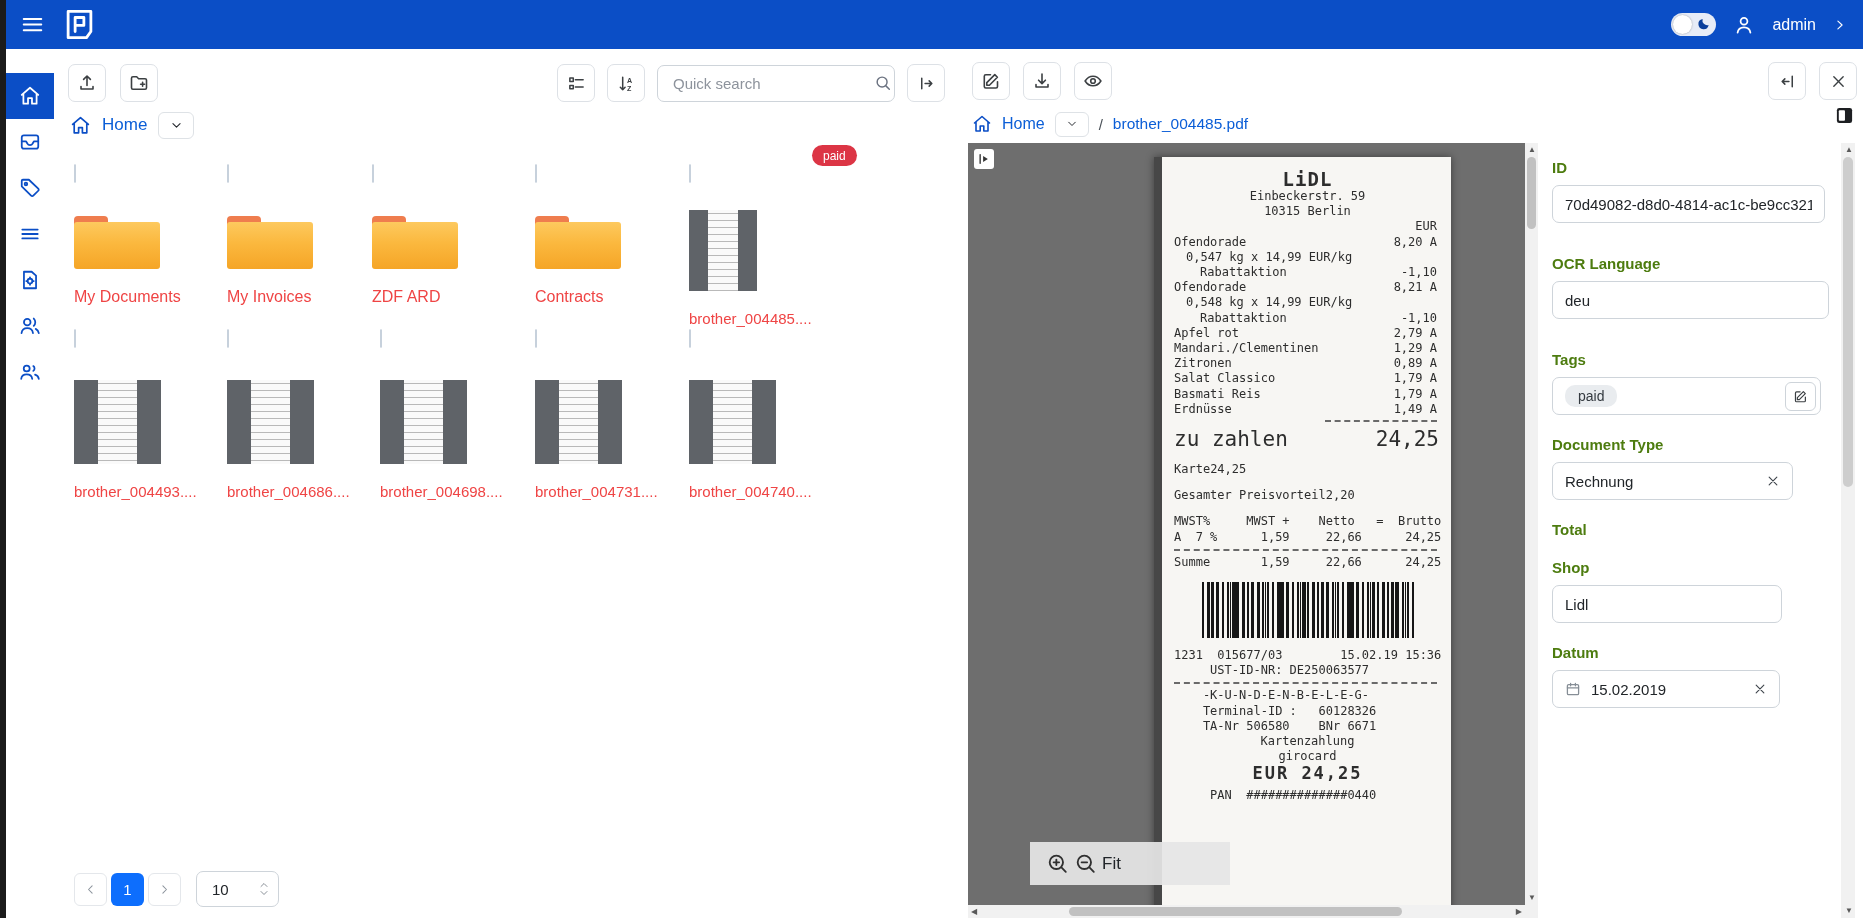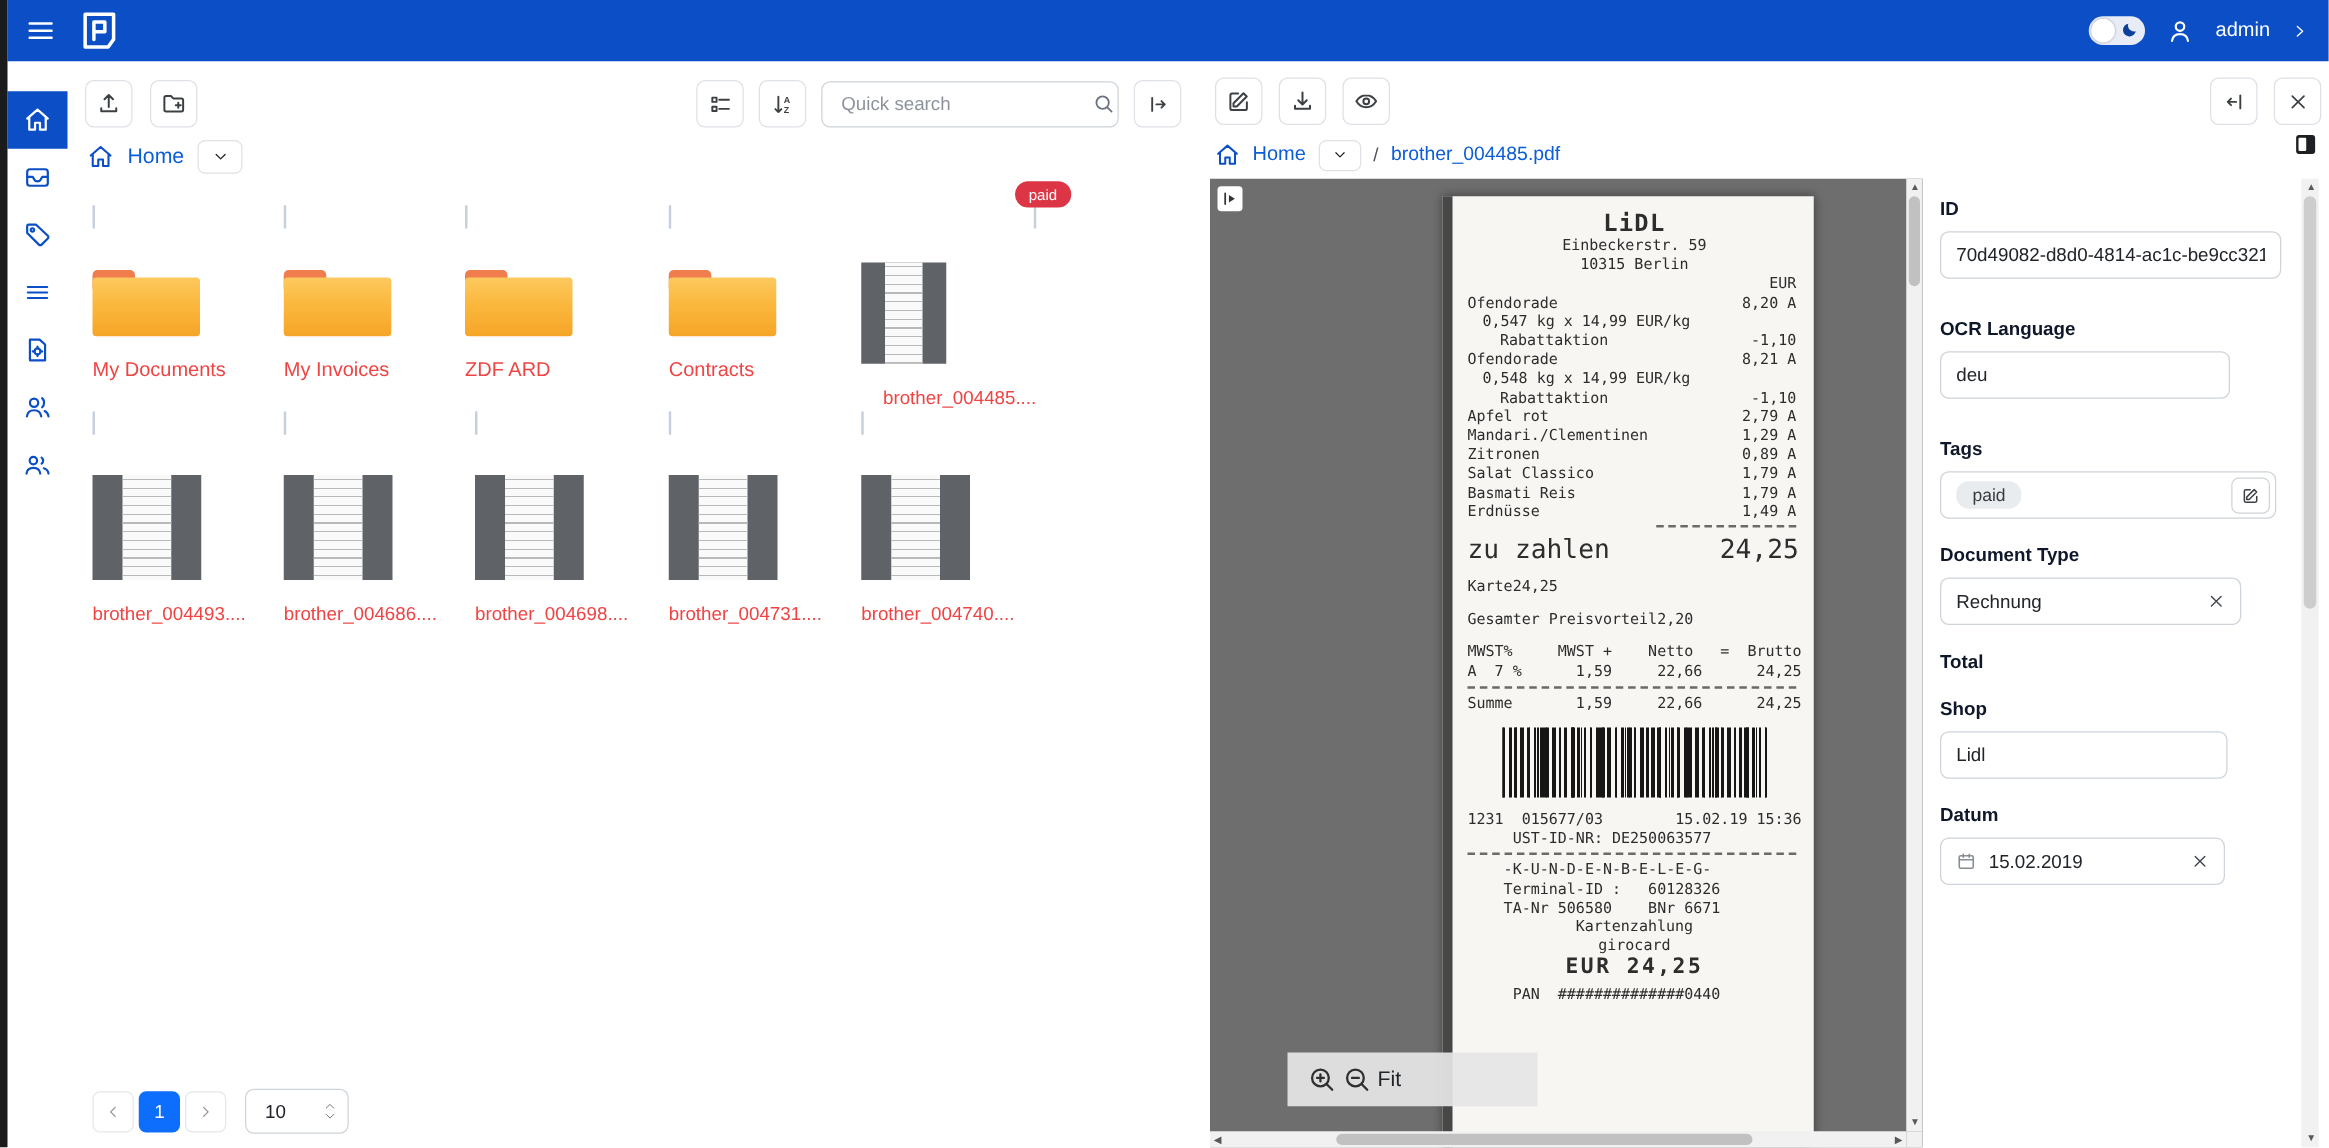--- a/index.html
+++ b/index.html
@@ -120,21 +120,21 @@
   .h-scroll{position:absolute;left:0;right:13px;bottom:0;height:13px;background:#f1f1f1;z-index:8;}
   .h-scroll .thumbbar{position:absolute;top:2px;left:101px;width:333px;height:9px;background:#c1c1c1;border-radius:5px;}
   .corner{position:absolute;right:0;bottom:0;width:13px;height:13px;background:#f1f1f1;z-index:8;}
   .arr{position:absolute;color:#595959;font-size:8px;line-height:8px;}
 
   
   .meta{position:absolute;left:575px;top:94px;width:300px;bottom:0;background:#fff;
         padding:16px 0 0 13px;box-sizing:border-box;}
   .fgroup{margin-bottom:28px;}
   .fgroup.tight{margin-bottom:21px;}
-  .flabel{font-size:15px;font-weight:bold;color:#0f172a;margin-bottom:9px;}
+  .flabel{font-size:15px;font-weight:bold;color:#4d7c0f;margin-bottom:9px;}
   .fctl{height:38px;border:1px solid #ced4da;border-radius:7px;display:flex;align-items:center;
         box-sizing:border-box;padding:0 12px;font-size:15px;color:#212529;background:#fff;}
   .pill{background:#e9ecef;border-radius:10px;padding:3px 13px;font-size:14px;color:#343a40;}
   .mini-btn{margin-left:auto;width:31px;height:29px;border:1px solid #ced4da;border-radius:6px;background:#fff;
             display:flex;align-items:center;justify-content:center;color:#3c4043;box-sizing:border-box;}
   .clear-x{margin-left:auto;color:#3f454c;}
   .stepper{margin-left:auto;align-self:stretch;display:flex;flex-direction:column;justify-content:center;
            gap:4px;border-left:1px solid #ced4da;padding-left:8px;margin-right:-4px;width:20px;color:#555;}
   .cal{color:#868e96;margin-right:10px;}
   .meta-scroll{position:absolute;right:8px;top:94px;width:14px;bottom:0;background:#f1f1f1;}
@@ -338,21 +338,21 @@
     <div class="node-name">ZDF ARD</div>
   </div>
   <div class="tile" style="left:481px;top:116px;">
     <span class="checkbox"></span>
     <div class="folder">
         <span class="tab"></span>
         <span class="body"></span>
       </div>
     <div class="node-name">Contracts</div>
   </div>
-  <div class="tile" style="left:635px;top:116px;text-align:right;">
+  <div class="tile" style="left:635px;top:116px;">
     <span class="checkbox"></span>
     <div class="thumb thumb-r1">
         <span class="strip"></span>
       </div>
     <div class="node-name doc-name">brother_004485....</div>
   </div>
   <span class="badge-paid">paid</span>
 
   <div class="tile" style="left:20px;top:281px;">
     <span class="checkbox"></span>
@@ -610,21 +610,21 @@
 
   <aside class="meta">
     <div class="fgroup" style="margin-bottom:32px">
       <div class="flabel">ID</div>
       <div class="fctl" style="width:273px">
         <span style="white-space:nowrap;overflow:hidden">70d49082-d8d0-4814-ac1c-be9cc3213c</span>
       </div>
     </div>
     <div class="fgroup" style="margin-bottom:32px">
       <div class="flabel">OCR Language</div>
-      <div class="fctl" style="width:232px">
+      <div class="fctl" style="width:277px">
         <span>deu</span>
       </div>
     </div>
     <div class="fgroup tight">
       <div class="flabel">Tags</div>
       <div class="fctl" style="width:269px;padding-right:4px">
         <span class="pill">paid</span>
         <button class="mini-btn">
           <svg width="15" height="15" viewBox="0 0 20 20">
               <path class="stroke" d="M13.8 3.6l2.6 2.6-8 8H5.8v-2.6Z"></path>

